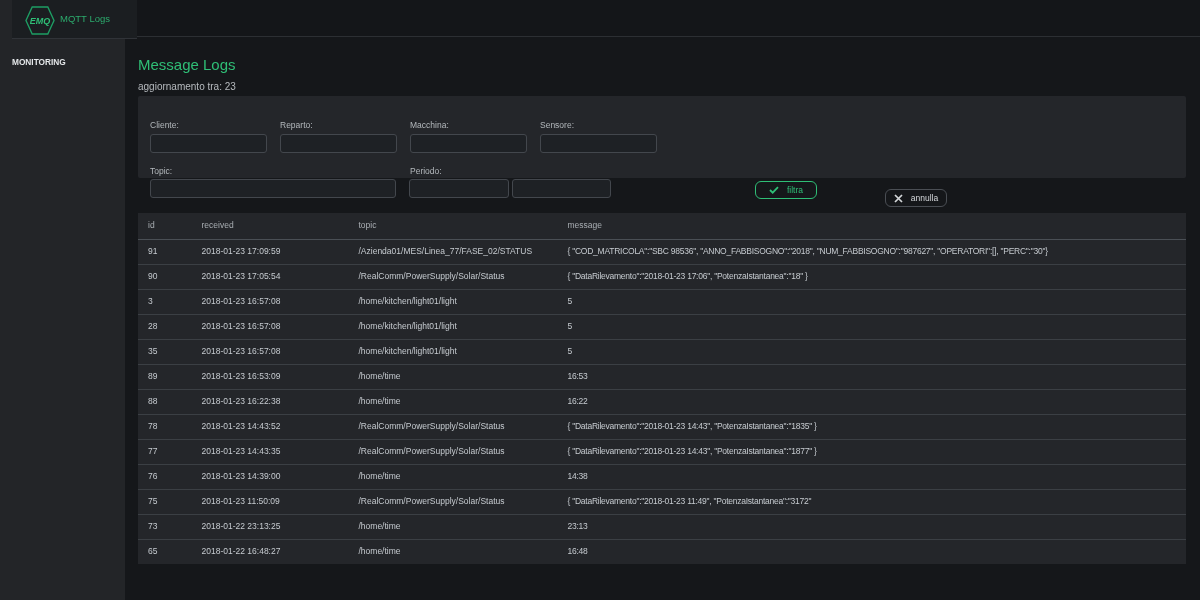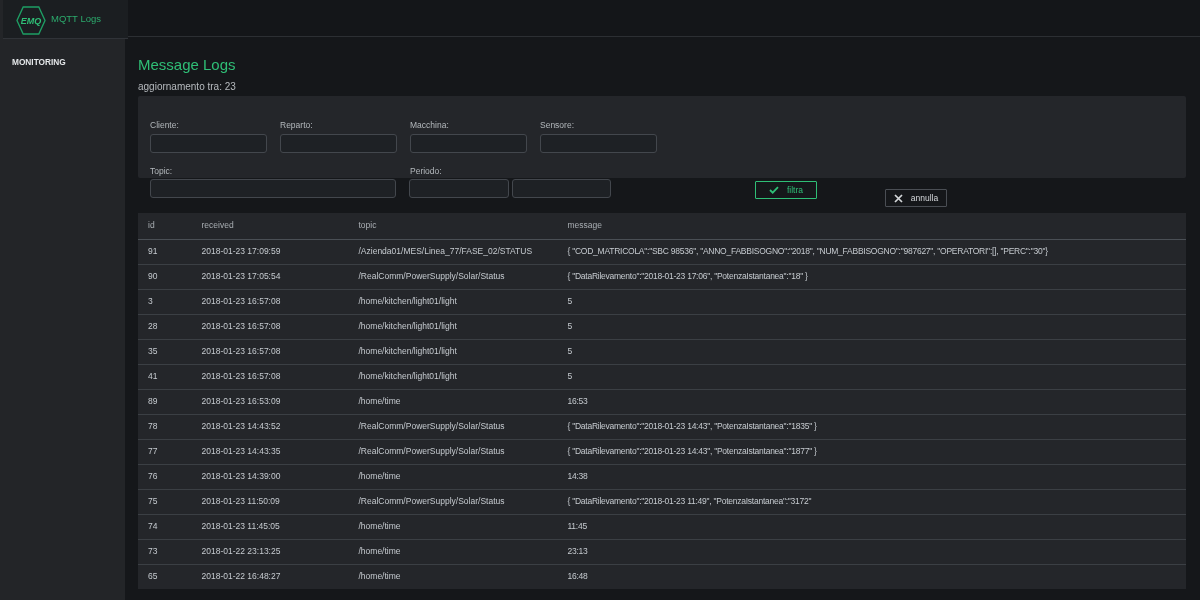--- a/index.html
+++ b/index.html
@@ -1,35 +1,35 @@
 <!DOCTYPE html>
 <html><head>
 <meta charset="utf-8">
 <style>
 * { margin:0; padding:0; box-sizing:border-box; }
 html,body { width:1200px; height:600px; overflow:hidden; background:#15171a;
   font-family:"Liberation Sans", sans-serif; }
 .topbar { position:absolute; left:125px; top:0; width:1075px; height:37px;
   background:#141619; border-bottom:1px solid #2c2f33; }
 .sidebar { position:absolute; left:0; top:0; width:125px; height:600px; background:#232528; }
-.logo { position:absolute; left:3px; top:0; width:125px; height:39px; background:#1b1e21;
+.logo { position:absolute; left:12px; top:0; width:125px; height:39px; background:#1b1e21;
   border-bottom:1px solid #303338; }
 .logo svg.hex { position:absolute; left:13px; top:6px; }
 .logo .name { position:absolute; left:48px; top:13px; font-size:9.5px; color:#2cab6d; }
 .menu { position:absolute; left:12px; top:57px; font-size:8.3px; font-weight:bold;
   color:#e4e7e9; letter-spacing:0; }
 .main { position:absolute; left:125px; top:38px; width:1075px; height:562px; }
 .title { position:absolute; left:13px; top:18px; font-size:15px; color:#2fbe76; }
 .sub { position:absolute; left:13px; top:43px; font-size:10px; color:#b6babe; }
 .panel { position:absolute; left:13px; top:58px; width:1048px; height:82px;
   background:#24262a; border-radius:2px; }
 .panel .lab { position:absolute; font-size:8.5px; color:#b3b8bc; }
 .panel input { position:absolute; height:19px; background:#1e2125;
   border:1px solid #43474d; border-radius:3px; outline:none; }
-.btn { position:absolute; height:18px; width:62px; border-radius:1px;
+.btn { position:absolute; height:18px; width:62px; border-radius:6px;
   background:transparent; display:flex; align-items:center; justify-content:center;
   font-size:8.5px; gap:8px; }
 .btn svg { display:block; }
 .btn.filtra { border:1px solid #2fbe76; color:#2fbe76; }
 .btn.annulla { border:1px solid #4a4e54; color:#d4d7da; }
 .tablewrap { position:absolute; left:13px; top:175px; width:1048px; }
 table { border-collapse:collapse; table-layout:fixed; width:1048px;
   font-size:8.5px; color:#c6cbd0; }
 col.c1{width:53.5px;} col.c2{width:157px;} col.c3{width:209px;} col.c4{width:628.5px;}
 thead th { height:26px; text-align:left; font-weight:normal; padding:0 0 1px 10px;
@@ -123,30 +123,30 @@
             <td>/home/kitchen/light01/light</td>
             <td>5</td>
           </tr>
       <tr>
             <td>35</td>
             <td>2018-01-23 16:57:08</td>
             <td>/home/kitchen/light01/light</td>
             <td>5</td>
           </tr>
       <tr>
-            <td>41</td>
-            <td>2018-01-23 16:57:08</td>
-            <td>/home/kitchen/light01/light</td>
-            <td>5</td>
-          </tr>
-      <tr>
             <td>89</td>
             <td>2018-01-23 16:53:09</td>
             <td>/home/time</td>
             <td>16:53</td>
+          </tr>
+      <tr>
+            <td>88</td>
+            <td>2018-01-23 16:22:38</td>
+            <td>/home/time</td>
+            <td>16:22</td>
           </tr>
       <tr>
             <td>78</td>
             <td>2018-01-23 14:43:52</td>
             <td>/RealComm/PowerSupply/Solar/Status</td>
             <td>{ "DataRilevamento":"2018-01-23 14:43", "PotenzaIstantanea":"1835" }</td>
           </tr>
       <tr>
             <td>77</td>
             <td>2018-01-23 14:43:35</td>
@@ -159,26 +159,20 @@
             <td>/home/time</td>
             <td>14:38</td>
           </tr>
       <tr>
             <td>75</td>
             <td>2018-01-23 11:50:09</td>
             <td>/RealComm/PowerSupply/Solar/Status</td>
             <td>{ "DataRilevamento":"2018-01-23 11:49", "PotenzaIstantanea":"3172"</td>
           </tr>
       <tr>
-            <td>74</td>
-            <td>2018-01-23 11:45:05</td>
-            <td>/home/time</td>
-            <td>11:45</td>
-          </tr>
-      <tr>
             <td>73</td>
             <td>2018-01-22 23:13:25</td>
             <td>/home/time</td>
             <td>23:13</td>
           </tr>
       <tr>
             <td>65</td>
             <td>2018-01-22 16:48:27</td>
             <td>/home/time</td>
             <td>16:48</td>

